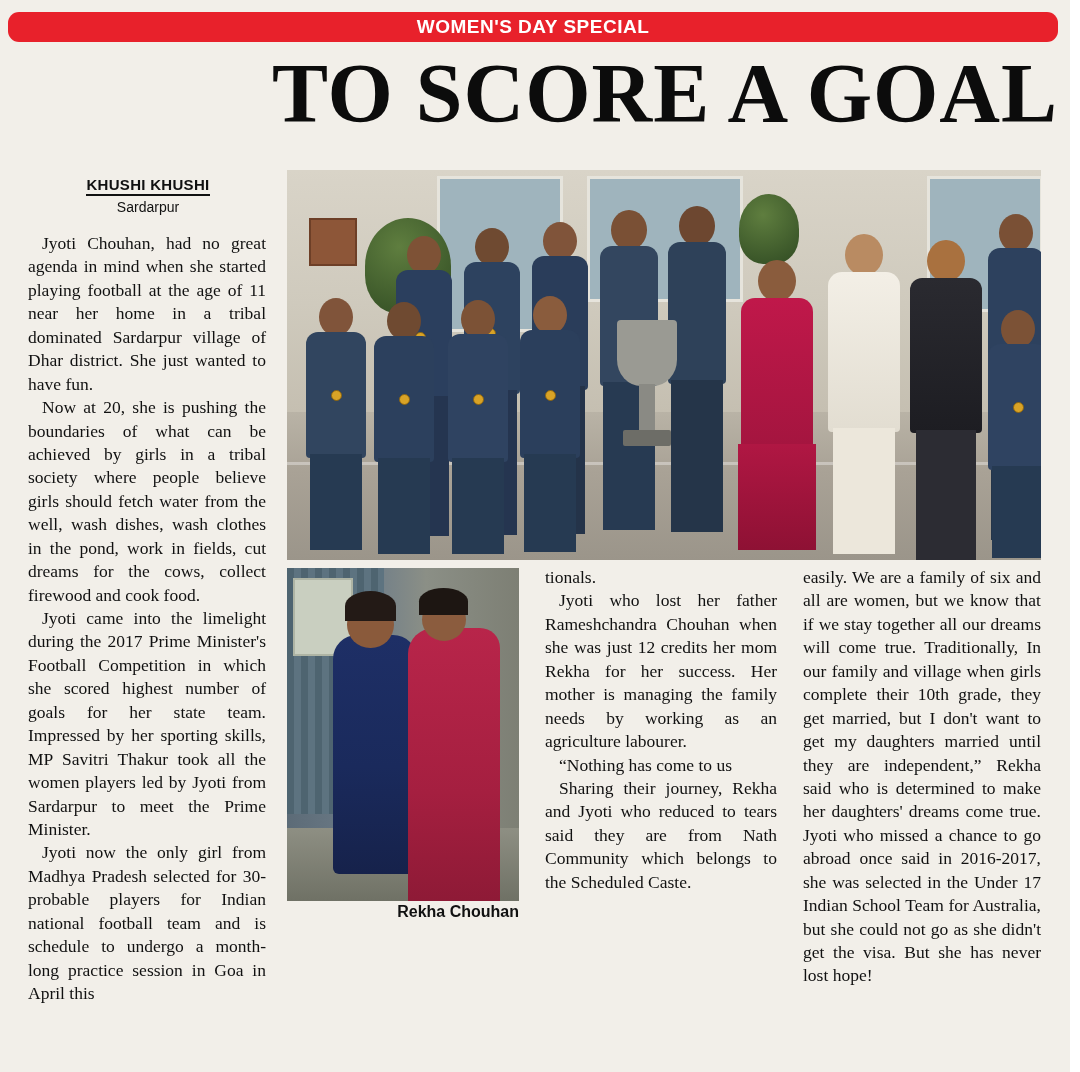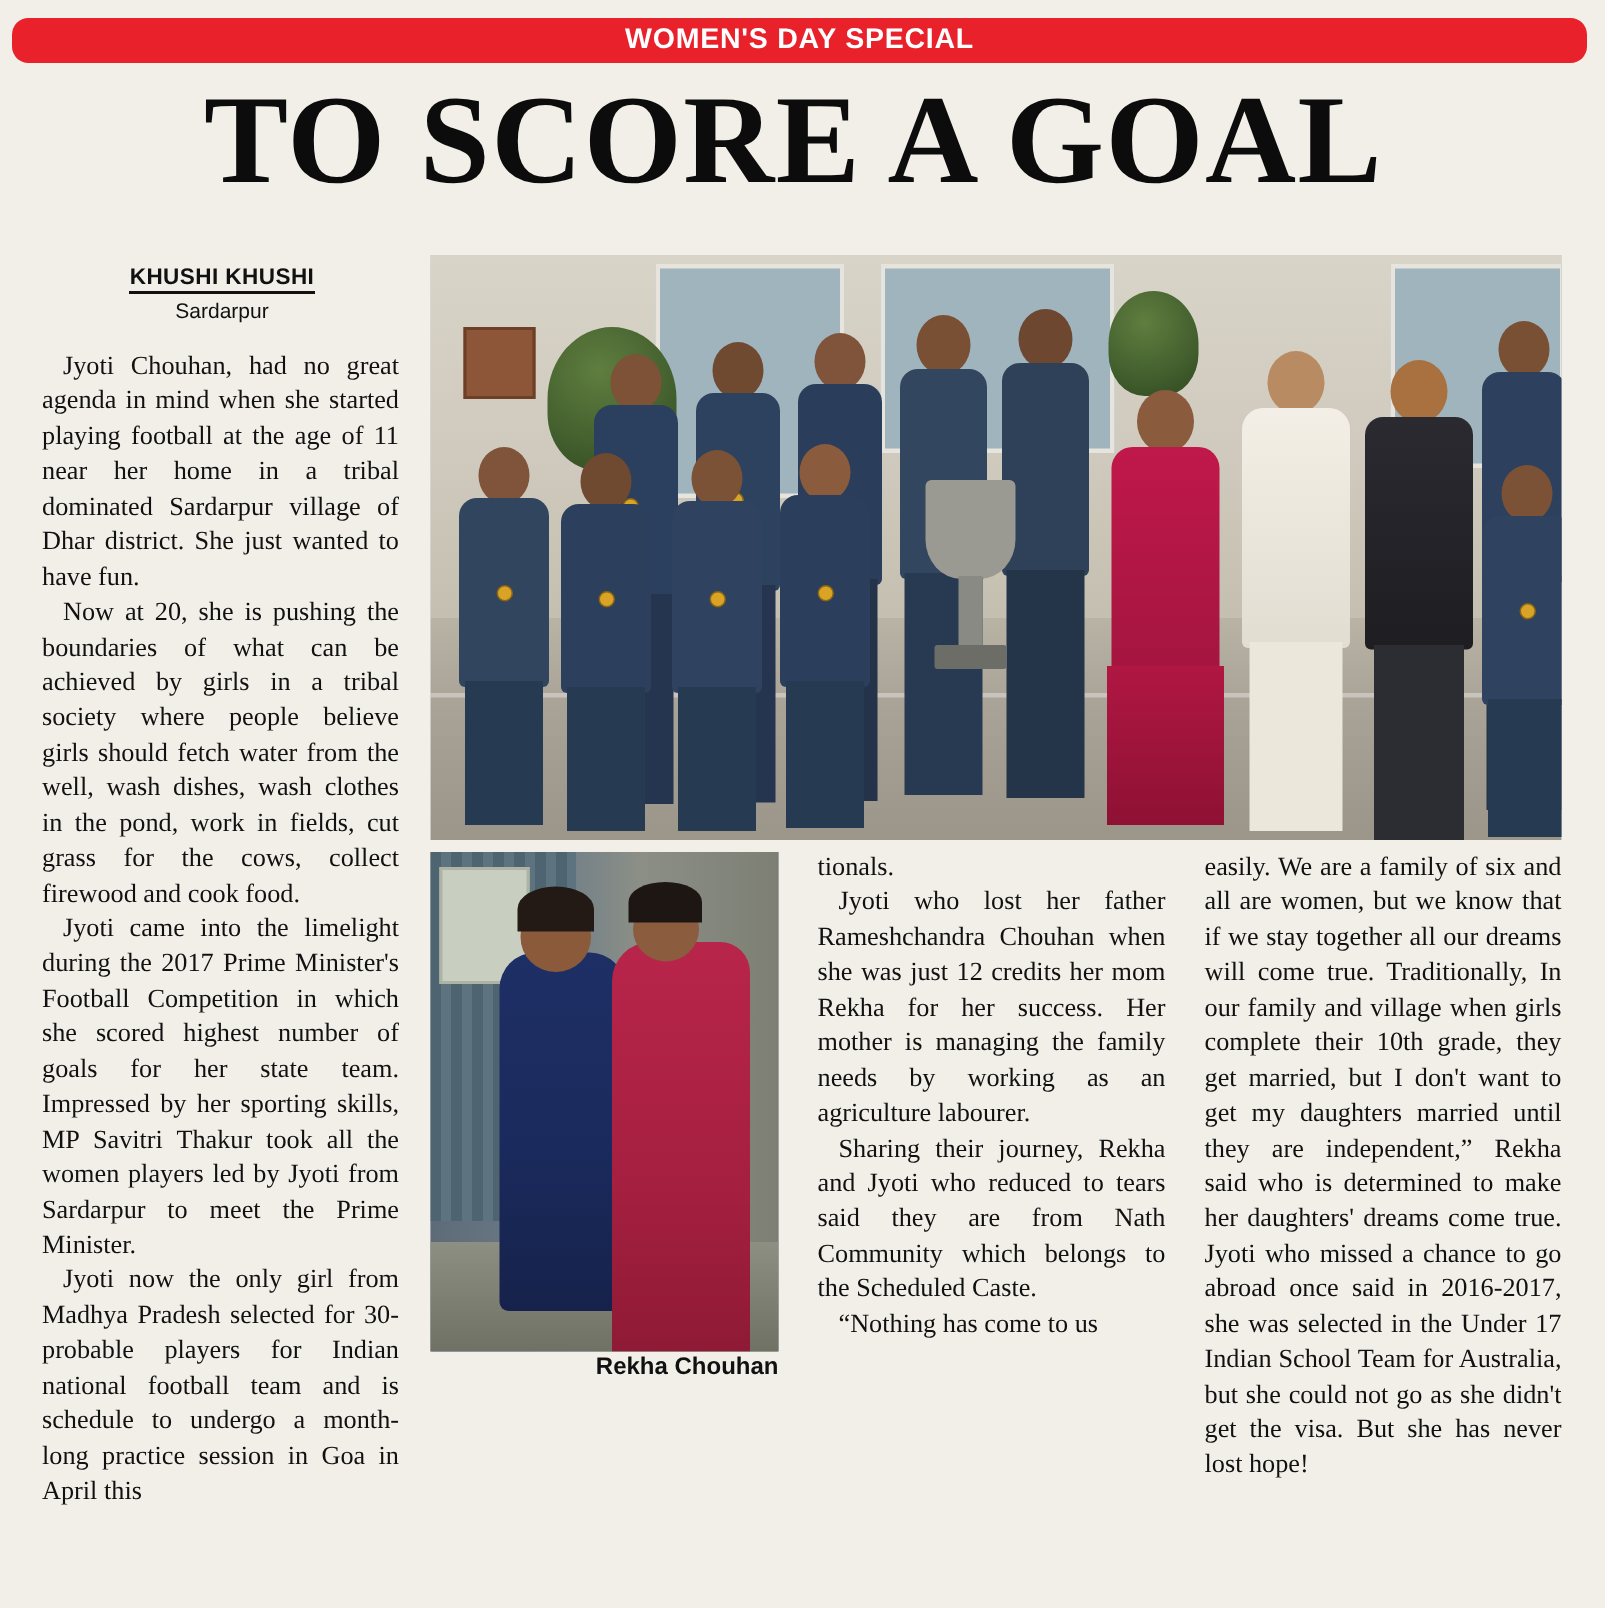--- a/index.html
+++ b/index.html
@@ -41,21 +41,21 @@
     font-weight: bold;
     font-size: 19px;
     letter-spacing: 0.5px;
   }
   
   .headline {
     position: absolute;
     left: 0;
     top: 52px;
     width: 1058px;
-    text-align: center;
+    text-align: right;
     font-family: "Liberation Serif", serif;
     font-weight: bold;
     font-size: 84px;
     letter-spacing: 1px;
     line-height: 1;
     color: #0c0c0c;
   }
   
   .byline {
     position: absolute;
@@ -346,30 +346,30 @@
     <div class="sec-girl-head"></div>
     <div class="sec-girl-hair"></div>
     <div class="sec-mom-body"></div>
     <div class="sec-mom-head"></div>
     <div class="sec-mom-hair"></div>
   </div>
   <div class="photo-caption">Rekha Chouhan</div>
 
   <div class="col" id="col1">
     <p class="first">Jyoti Chouhan, had no great agenda in mind when she started playing football at the age of 11 near her home in a tribal dominated Sardarpur village of Dhar district. She just wanted to have fun.</p>
-    <p>Now at 20, she is pushing the boundaries of what can be achieved by girls in a tribal society where people believe girls should fetch water from the well, wash dishes, wash clothes in the pond, work in fields, cut grass for the cows, collect firewood and cook food.</p>
+    <p>Now at 20, she is pushing the boundaries of what can be achieved by girls in a tribal society where people believe girls should fetch water from the well, wash dishes, wash clothes in the pond, work in fields, cut dreams for the cows, collect firewood and cook food.</p>
     <p>Jyoti came into the limelight during the 2017 Prime Minister's Football Competition in which she scored highest number of goals for her state team. Impressed by her sporting skills, MP Savitri Thakur took all the women players led by Jyoti from Sardarpur to meet the Prime Minister.</p>
     <p>Jyoti now the only girl from Madhya Pradesh selected for 30-probable players for Indian national football team and is schedule to undergo a month-long practice session in Goa in April this</p>
   </div>
 
 
   <div class="col" id="col3">
     <p style="text-indent:0;">tionals.</p>
     <p>Jyoti who lost her father Rameshchandra Chouhan when she was just 12 credits her mom Rekha for her success. Her mother is managing the family needs by working as an agriculture labourer.</p>
+    <p>“Nothing has come to us</p>
     <p>Sharing their journey, Rekha and Jyoti who reduced to tears said they are from Nath Community which belongs to the Scheduled Caste.</p>
-    <p>“Nothing has come to us</p>
   </div>
 
   <div class="col" id="col4">
     <p style="text-indent:0;">easily. We are a family of six and all are women, but we know that if we stay together all our dreams will come true. Traditionally, In our family and village when girls complete their 10th grade, they get married, but I don't want to get my daughters married until they are independent,” Rekha said who is determined to make her daughters' dreams come true. Jyoti who missed a chance to go abroad once said in 2016-2017, she was selected in the Under 17 Indian School Team for Australia, but she could not go as she didn't get the visa. But she has never lost hope!</p>
   </div>
 
 </div>
 
 </body></html>

